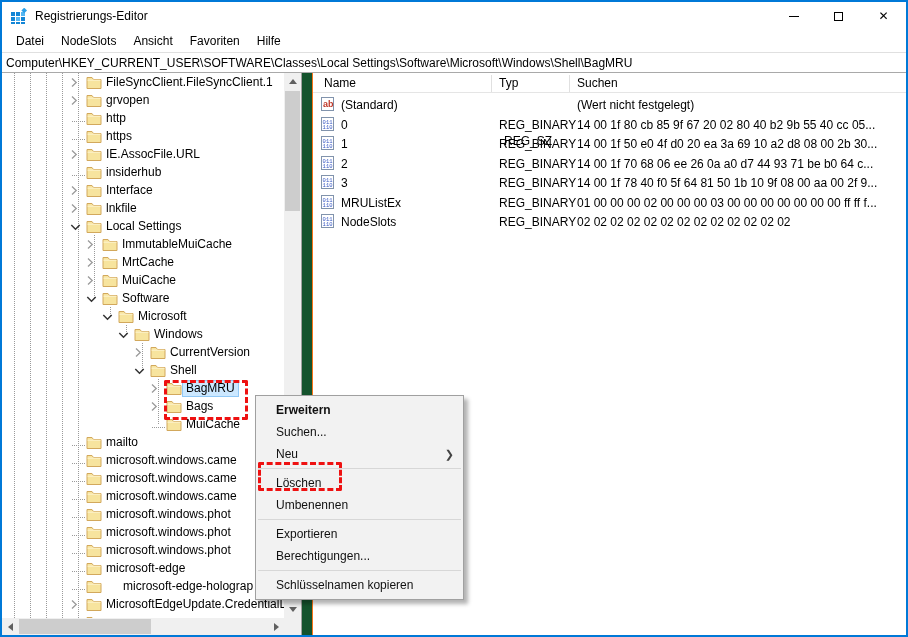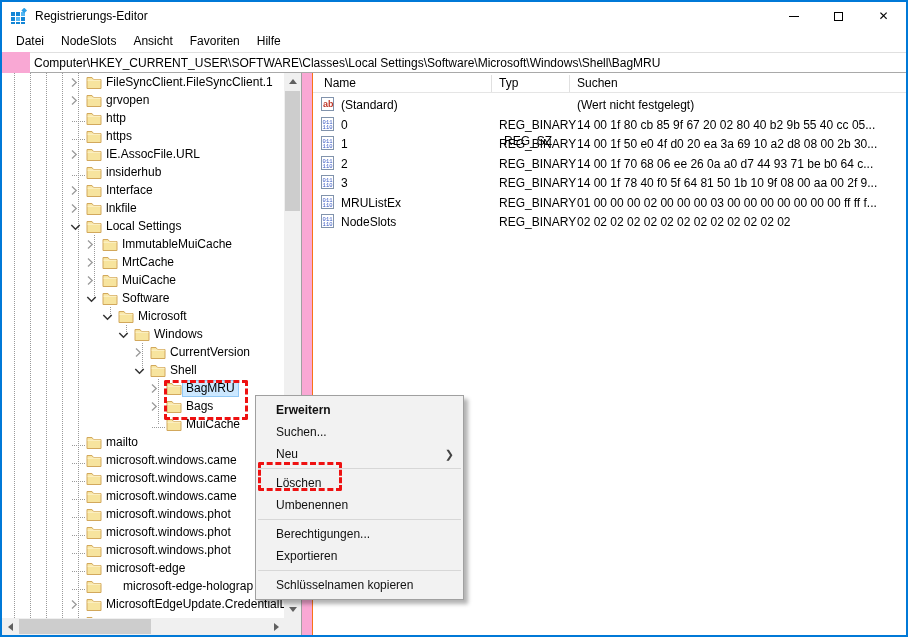--- a/index.html
+++ b/index.html
@@ -1,36 +1,36 @@
 <!DOCTYPE html>
 <html><head>
 <meta charset="utf-8">
 <style>
   * { box-sizing: border-box; margin: 0; padding: 0; }
   html,body { width: 908px; height: 637px; overflow: hidden; }
   body { font-family: "Liberation Sans", sans-serif; font-size: 12px; color: #000; background: #fff; position: relative; }
 
-  .window { position: absolute; inset: 0; border: 2px solid #0079d7; background: #f9a8d4; }
+  .window { position: absolute; inset: 0; border: 2px solid #0079d7; background: #14532d; }
 
   
   .titlebar { position: absolute; left: 0; top: 0; right: 0; height: 28px; background: #fff; display: flex; align-items: center; }
   .app-icon { width: 17px; height: 17px; margin: 0 8px 0 8px; position: relative; }
   .title-text { font-size: 12px; color: #000; }
   .win-controls { position: absolute; right: 0; top: 0; height: 28px; display: flex; }
   .win-btn { width: 45px; height: 28px; display: flex; align-items: center; justify-content: center; }
   .glyph-min { width: 10px; height: 1px; background: #000; }
   .glyph-max { width: 9px; height: 9px; border: 1px solid #000; }
   .glyph-close { font-size: 12px; line-height: 1; color: #000; }
 
   
   .menubar { position: absolute; left: 0; top: 28px; right: 0; height: 22px; background: #fff; display: flex; align-items: center; padding-left: 8px; }
   .menu-item { padding: 3px 6px; margin-right: 5px; }
 
   
-  .addressbar { position: absolute; left: 0; top: 50px; right: 0; height: 21px; background: #fff; border-top: 1px solid #e0e0e0; border-bottom: 1px solid #a9a9a9; display: flex; align-items: center; padding-left: 4px; margin-left: 28px; }
+  .addressbar { position: absolute; left: 0; top: 50px; right: 0; height: 21px; background: #fff; border-top: 1px solid #e0e0e0; border-bottom: 1px solid #a9a9a9; display: flex; align-items: center; padding-left: 4px; }
 
   
   .tree-panel { position: absolute; left: 0; top: 71px; width: 300px; height: 545px; background: #fff; border-right: 1px solid #a0a0a0; overflow: hidden; }
   .list-panel { position: absolute; left: 310px; top: 71px; right: 0; bottom: 0; background: #fff; border-left: 1px solid #f97316; overflow: hidden; }
 
   
   .guide { position: absolute; width: 1px; border-left: 1px dotted #9a9a9a; }
   .tree-row { position: absolute; left: 0; height: 18px; width: 283px; }
   .tree-chevron { position: absolute; top: 4px; width: 10px; height: 10px; }
   .tree-stub { position: absolute; top: 12px; height: 1px; width: 13px; border-top: 1px dotted #9a9a9a; }
@@ -512,22 +512,22 @@
   </div>
 
   <div class="ctx-menu" id="ctx-menu">
       <div class="ctx-item bold">Erweitern</div>
       <div class="ctx-item">Suchen...</div>
       <div class="ctx-item">Neu<span class="ctx-sub">❯</span></div>
       <div class="ctx-sep"></div>
       <div class="ctx-item">Löschen</div>
       <div class="ctx-item">Umbenennen</div>
       <div class="ctx-sep"></div>
+      <div class="ctx-item">Exportieren</div>
       <div class="ctx-item">Berechtigungen...</div>
-      <div class="ctx-item">Exportieren</div>
       <div class="ctx-sep"></div>
       <div class="ctx-item">Schlüsselnamen kopieren</div>
     </div>
 
   <div class="annot annot-keys"></div>
   <div class="annot annot-delete"></div>
 
 </div>
 
 </body></html>

